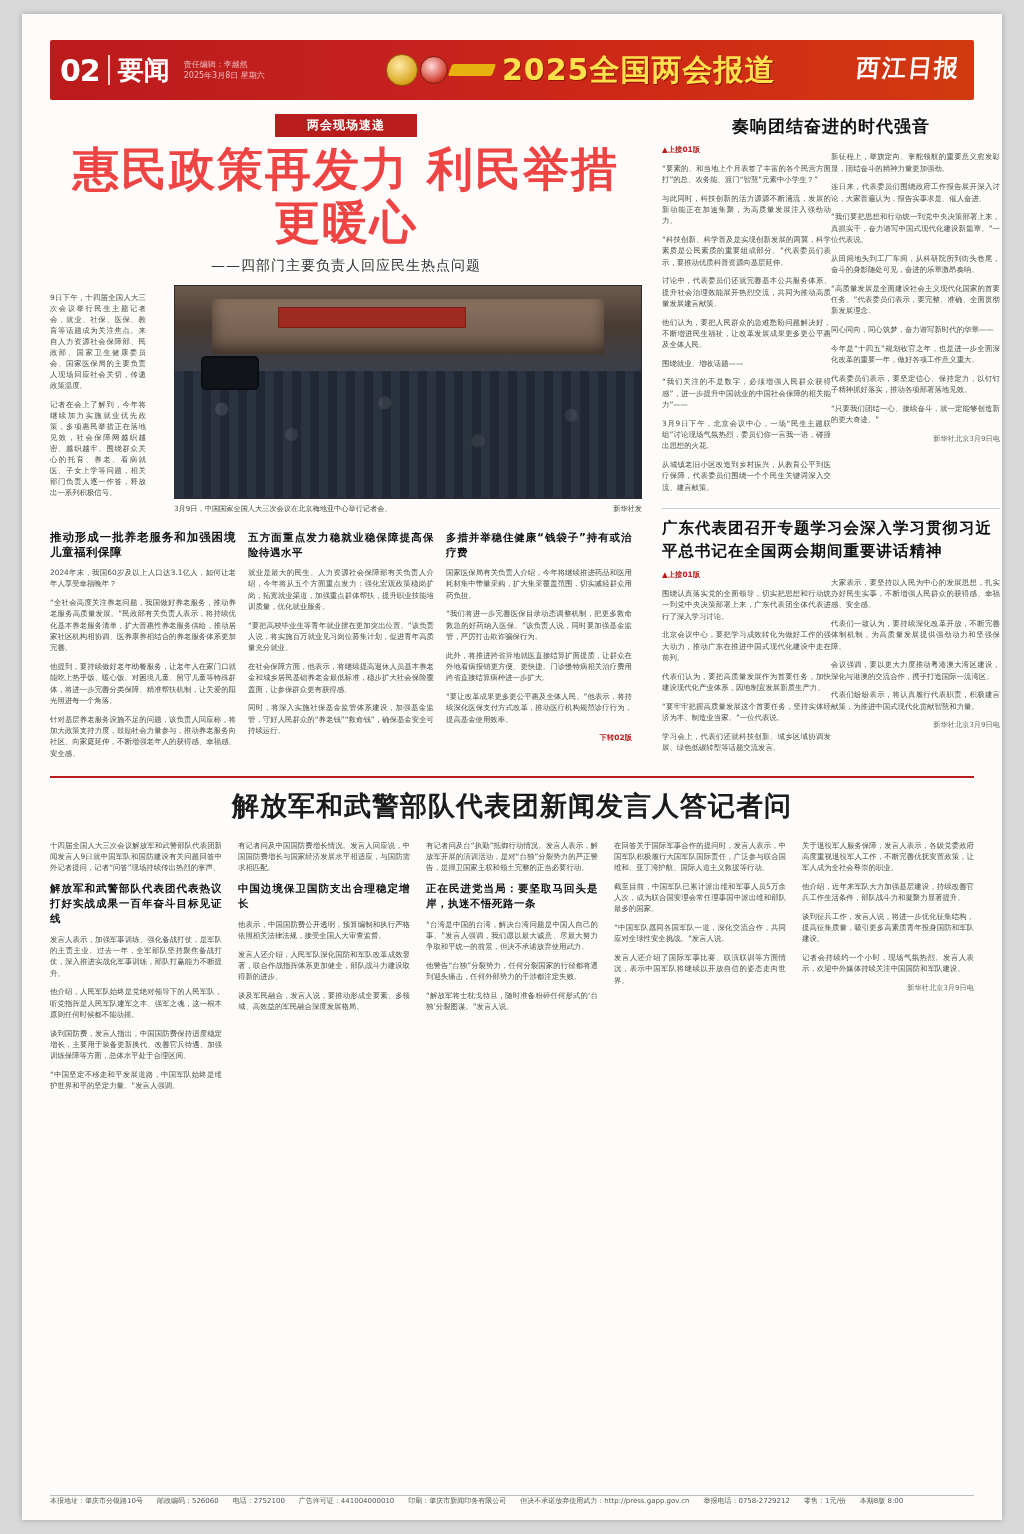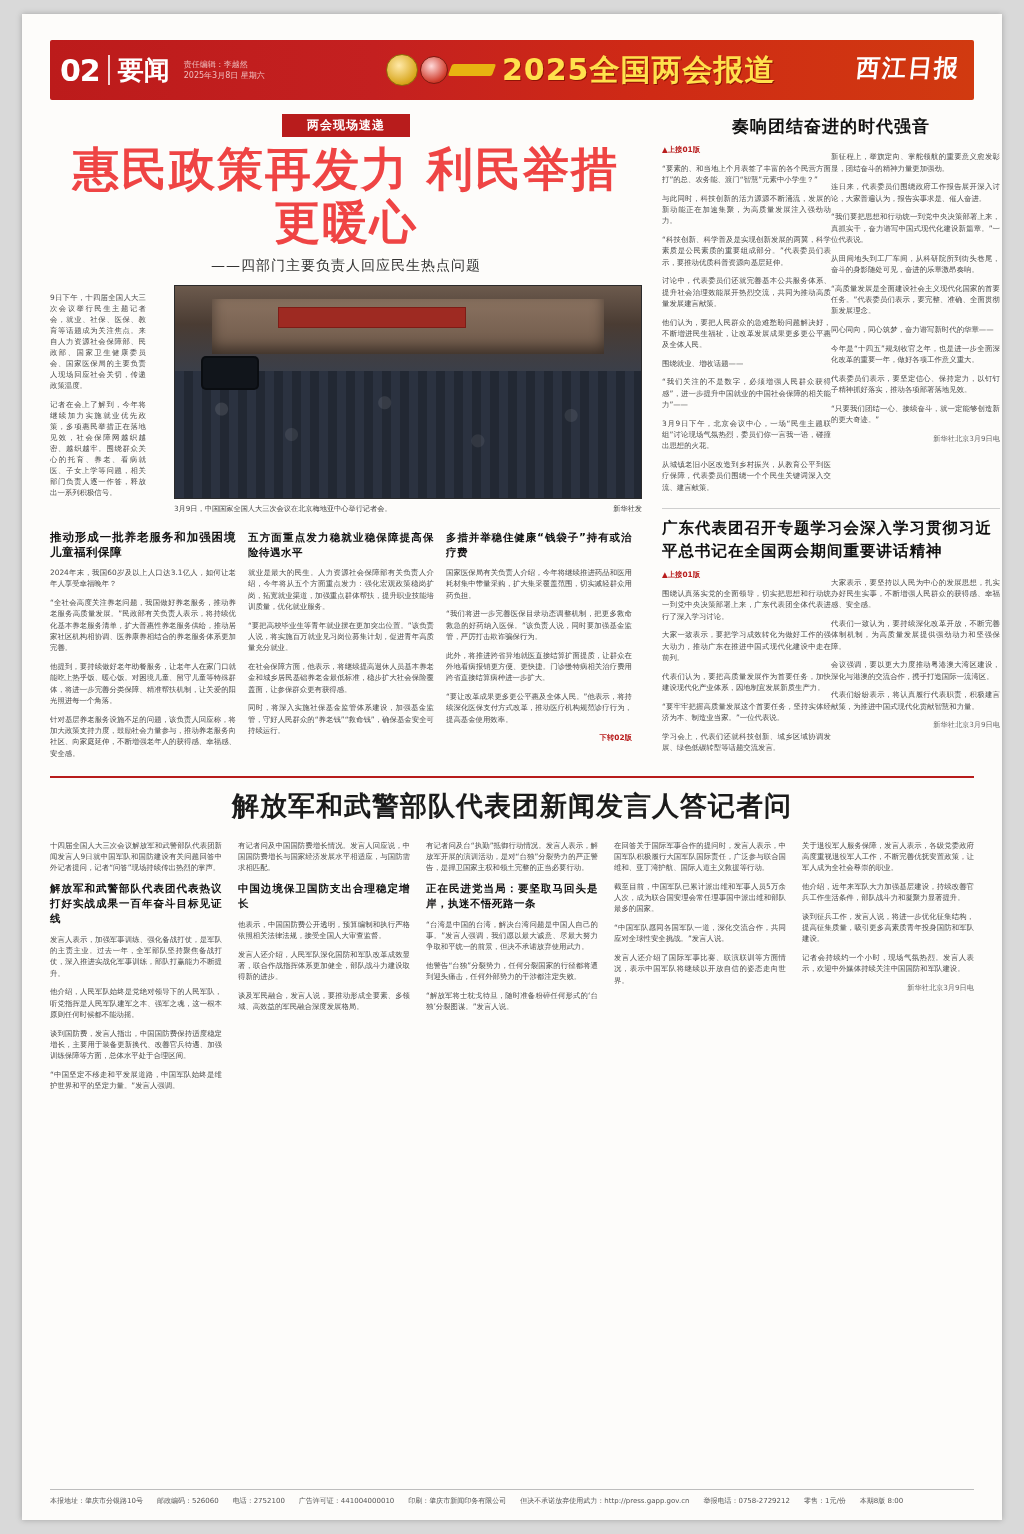--- a/index.html
+++ b/index.html
@@ -75,21 +75,21 @@
     position:absolute;left:28px;top:100px;right:28px;bottom:40px;
   }
   .rule-v{width:1px;background:#c8c8c8;}
 
   
   .top{display:flex;gap:10px;}
   .top-left{width:592px;}
   .top-right{width:348px;}
 
   .kicker{
-    width:128px;margin:0 auto 6px auto;text-align:center;
+    width:142px;margin:0 auto 6px auto;text-align:center;
     background:#b81c1c;color:#fff;font-size:12px;font-weight:bold;
     padding:3px 0;letter-spacing:1px;
   }
   h1.headline{
     margin:0;text-align:center;font-size:46px;font-weight:bold;color:#ef4444;
     letter-spacing:2px;line-height:1.15;
     font-family:"DejaVu Sans","Liberation Sans",sans-serif;
   }
   .subhead{
     text-align:center;font-size:14px;color:#333;margin:8px 0 10px 0;
@@ -165,21 +165,21 @@
   }
   .cols-5{display:flex;gap:16px;}
   .col5{width:178px;font-size:7.4px;line-height:11.3px;color:#4a4a4a;text-align:justify;}
 
   .divider-thick{height:2px;background:#b81c1c;margin:10px 0 8px 0;}
   .divider-thin{height:1px;background:#cfcfcf;margin:8px 0;}
 
   
   .footer{
     position:absolute;left:28px;right:28px;bottom:14px;
-    border-top:1px solid #bdbdbd;padding-top:6px;
+    border-top:1px solid #bdbdbd;
     display:flex;flex-wrap:wrap;gap:14px;
     font-size:7px;color:#555;
   }
 </style>
 </head>
 <body>
 
 <div class="page">
 
   <div class="masthead">
@@ -290,21 +290,21 @@
         </div>
 
         <div class="divider-thin"></div>
 
         <div>
           <div class="r-title two">广东代表团召开专题学习会深入学习贯彻习近平总书记在全国两会期间重要讲话精神</div>
           <div class="r-cols">
             <div class="r-col">
               <div class="tagline">▲上接01版</div>
               <p>围绕认真落实党的全面领导，切实把思想和行动统一到党中央决策部署上来，广东代表团全体代表进行了深入学习讨论。</p>
-              <p>大家一致表示，要把学习成效转化为做好工作的强大动力，推动广东在推进中国式现代化建设中走在前列。</p>
+              <p>北京会议中心，要把学习成效转化为做好工作的强大动力，推动广东在推进中国式现代化建设中走在前列。</p>
               <p>代表们认为，要把高质量发展作为首要任务，加快建设现代化产业体系，因地制宜发展新质生产力。</p>
               <p>“要牢牢把握高质量发展这个首要任务，坚持实体经济为本、制造业当家。”一位代表说。</p>
               <p>学习会上，代表们还就科技创新、城乡区域协调发展、绿色低碳转型等话题交流发言。</p>
             </div>
             <div class="r-col">
               <p>大家表示，要坚持以人民为中心的发展思想，扎实办好民生实事，不断增强人民群众的获得感、幸福感、安全感。</p>
               <p>代表们一致认为，要持续深化改革开放，不断完善体制机制，为高质量发展提供强劲动力和坚强保障。</p>
               <p>会议强调，要以更大力度推动粤港澳大湾区建设，深化与港澳的交流合作，携手打造国际一流湾区。</p>
               <p>代表们纷纷表示，将认真履行代表职责，积极建言献策，为推进中国式现代化贡献智慧和力量。</p>
               <p class="byline">新华社北京3月9日电</p>

